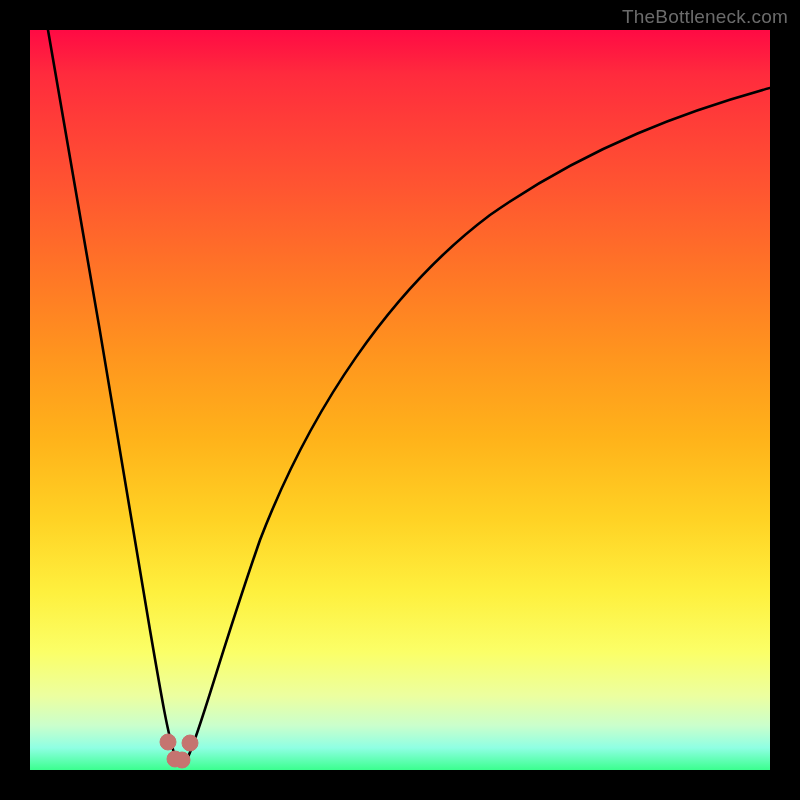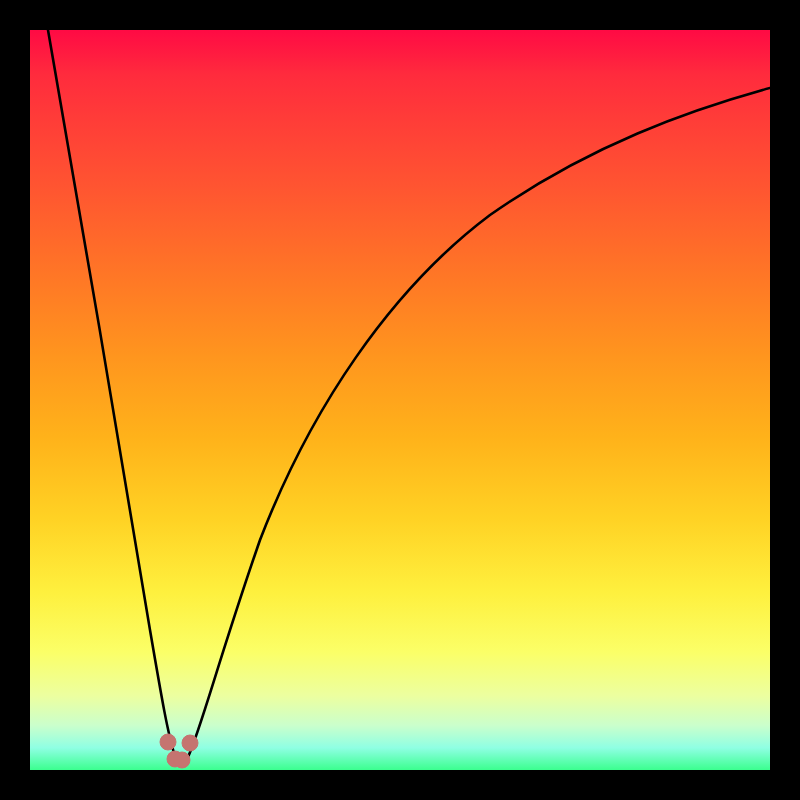--- a/index.html
+++ b/index.html
@@ -77,13 +77,14 @@
                C 280 380, 360 260, 460 185
                C 560 115, 660 80, 740 58" fill="none" stroke="#000" stroke-width="2.6" stroke-linecap="round"></path>
       <g fill="#c57470" stroke="#c57470">
         <circle cx="138" cy="712" r="8"></circle>
         <circle cx="145" cy="729" r="8"></circle>
         <circle cx="152" cy="730" r="8"></circle>
         <circle cx="160" cy="713" r="8"></circle>
       </g>
     </svg>
   </div>
+  <div class="watermark">TheBottleneck.com</div>
 </div>
 
 </body></html>

